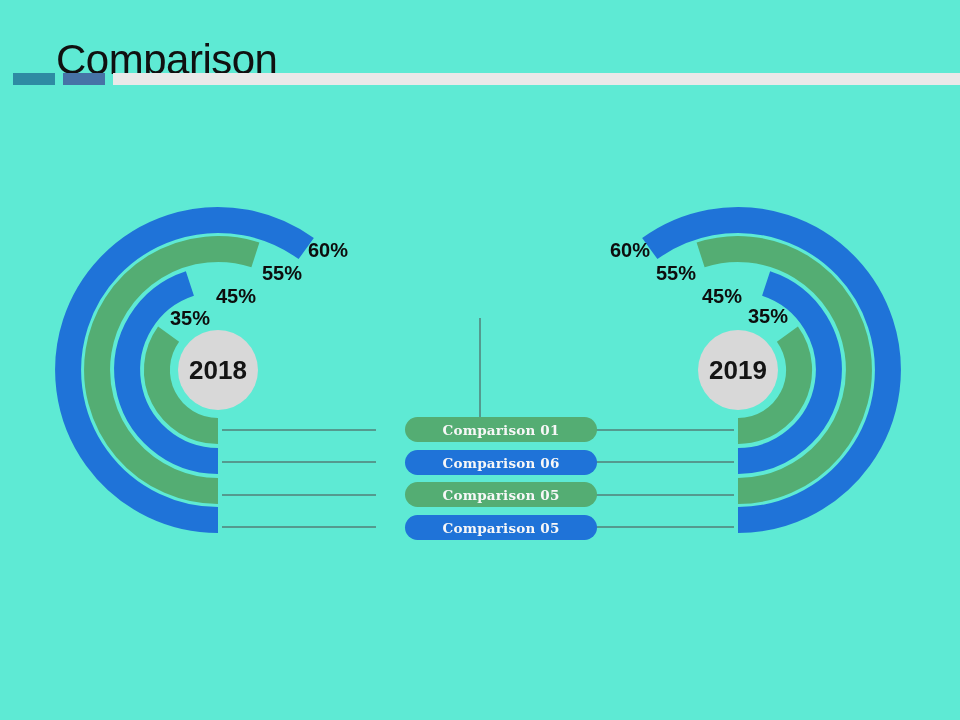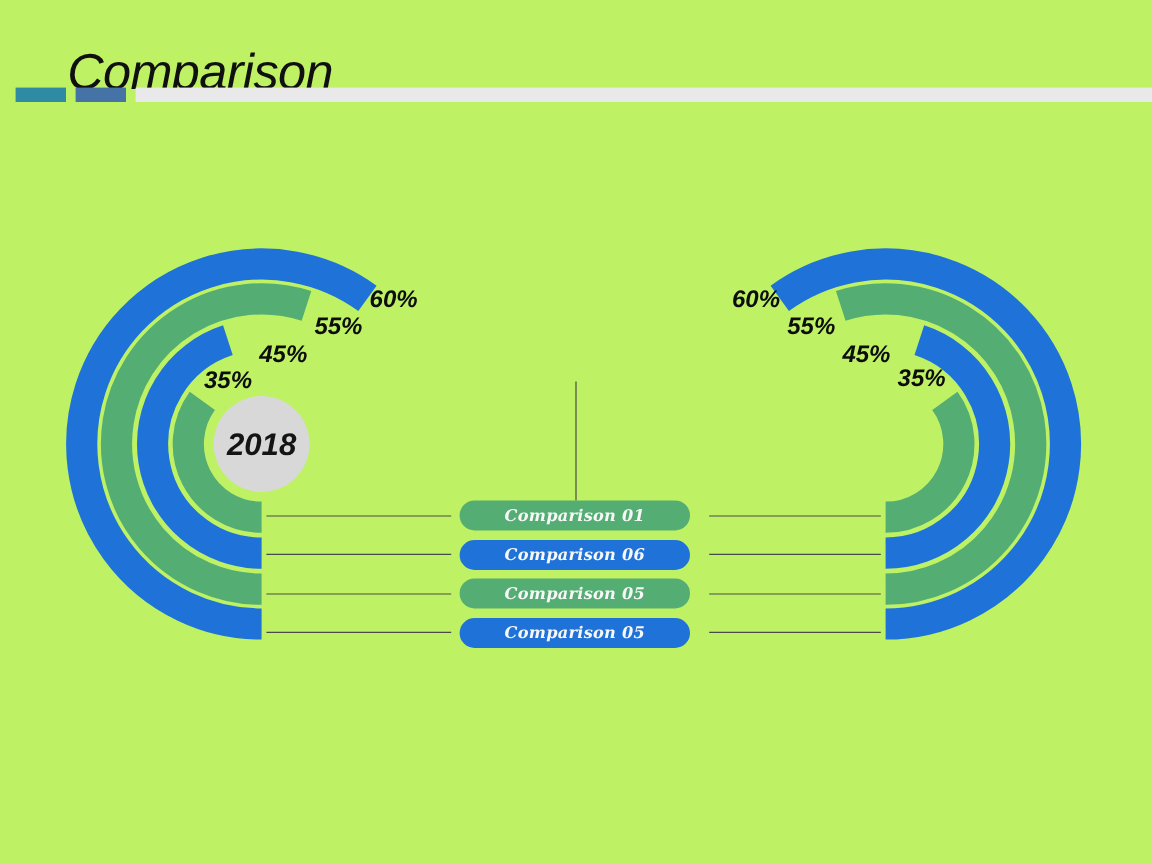--- a/index.html
+++ b/index.html
@@ -1,17 +1,17 @@
 <!DOCTYPE html>
 <html><head>
 <meta charset="utf-8">
 <style>
   html,body{margin:0;padding:0;background:#ffffff;}
   body{width:960px;height:720px;overflow:hidden;font-family:"Liberation Sans",sans-serif;}
-  .slide{position:relative;width:960px;height:720px;background:#bef264;font-style:italic;}
+  .slide{position:relative;width:960px;height:720px;background:#5eead4;}
 
   .title{position:absolute;left:56px;top:8px;font-size:42px;font-weight:400;
          color:#101010;letter-spacing:-0.5px;line-height:1.15;}
 
   .divider{position:absolute;left:13px;top:73px;width:947px;height:12px;display:flex;}
   .divider .seg1{width:42px;height:12px;}
   .divider .seg2{width:42px;height:12px;margin-left:8px;}
   .divider .seg3{flex:1;height:12px;margin-left:8px;}
 
   .chart-canvas{position:absolute;left:0;top:0;width:960px;height:720px;}
@@ -24,21 +24,21 @@
 
   .vs-badge{position:absolute;left:447px;top:252px;width:66px;height:66px;border-radius:50%;
             display:flex;align-items:center;justify-content:center;
             color:#ffffff;font-weight:700;font-size:23px;letter-spacing:1px;}
 
   .pct{position:absolute;transform:translate(-50%,-50%);font-weight:700;font-size:20px;
        color:#0d0d0d;white-space:nowrap;}
   .pl0{left:190px;top:318px;} .pl1{left:236px;top:296px;} .pl2{left:282px;top:273px;} .pl3{left:328px;top:250px;}
   .pr0{left:768px;top:316px;} .pr1{left:722px;top:296px;} .pr2{left:676px;top:273px;} .pr3{left:630px;top:250px;}
 
-  .cmp-btn{position:absolute;left:383px;width:192px;height:25px;border-radius:13px;
+  .cmp-btn{position:absolute;left:405px;width:192px;height:25px;border-radius:13px;
            display:flex;align-items:center;justify-content:center;
            color:#f7f7f7;font-family:"DejaVu Serif","Liberation Serif",serif;
            font-weight:700;font-size:13.5px;letter-spacing:0.2px;cursor:pointer;}
   .b0{top:417px;} .b1{top:450px;} .b2{top:482px;} .b3{top:515px;}
 </style>
 </head>
 <body>
 
 <div class="slide">
 
@@ -64,20 +64,21 @@
       <line x1="222" y1="462" x2="376" y2="462" stroke="#4a4a4a" stroke-width="1"></line>
       <line x1="591" y1="462" x2="734" y2="462" stroke="#4a4a4a" stroke-width="1"></line>
       <line x1="222" y1="495" x2="376" y2="495" stroke="#4a4a4a" stroke-width="1"></line>
       <line x1="591" y1="495" x2="734" y2="495" stroke="#4a4a4a" stroke-width="1"></line>
       <line x1="222" y1="527" x2="376" y2="527" stroke="#4a4a4a" stroke-width="1"></line>
       <line x1="591" y1="527" x2="734" y2="527" stroke="#4a4a4a" stroke-width="1"></line>
       <line x1="480" y1="318" x2="480" y2="417" stroke="#4a4a4a" stroke-width="1"></line>
     </svg>
 
   <div class="center-circle cc-left" style="background: rgb(216, 216, 216);">2018</div>
+  <div class="center-circle cc-right" style="background: rgb(216, 216, 216);">2019</div>
 
 
   <span class="pct pl0">35%</span>
   <span class="pct pl1">45%</span>
   <span class="pct pl2">55%</span>
   <span class="pct pl3">60%</span>
 
   <span class="pct pr0">35%</span>
   <span class="pct pr1">45%</span>
   <span class="pct pr2">55%</span>

